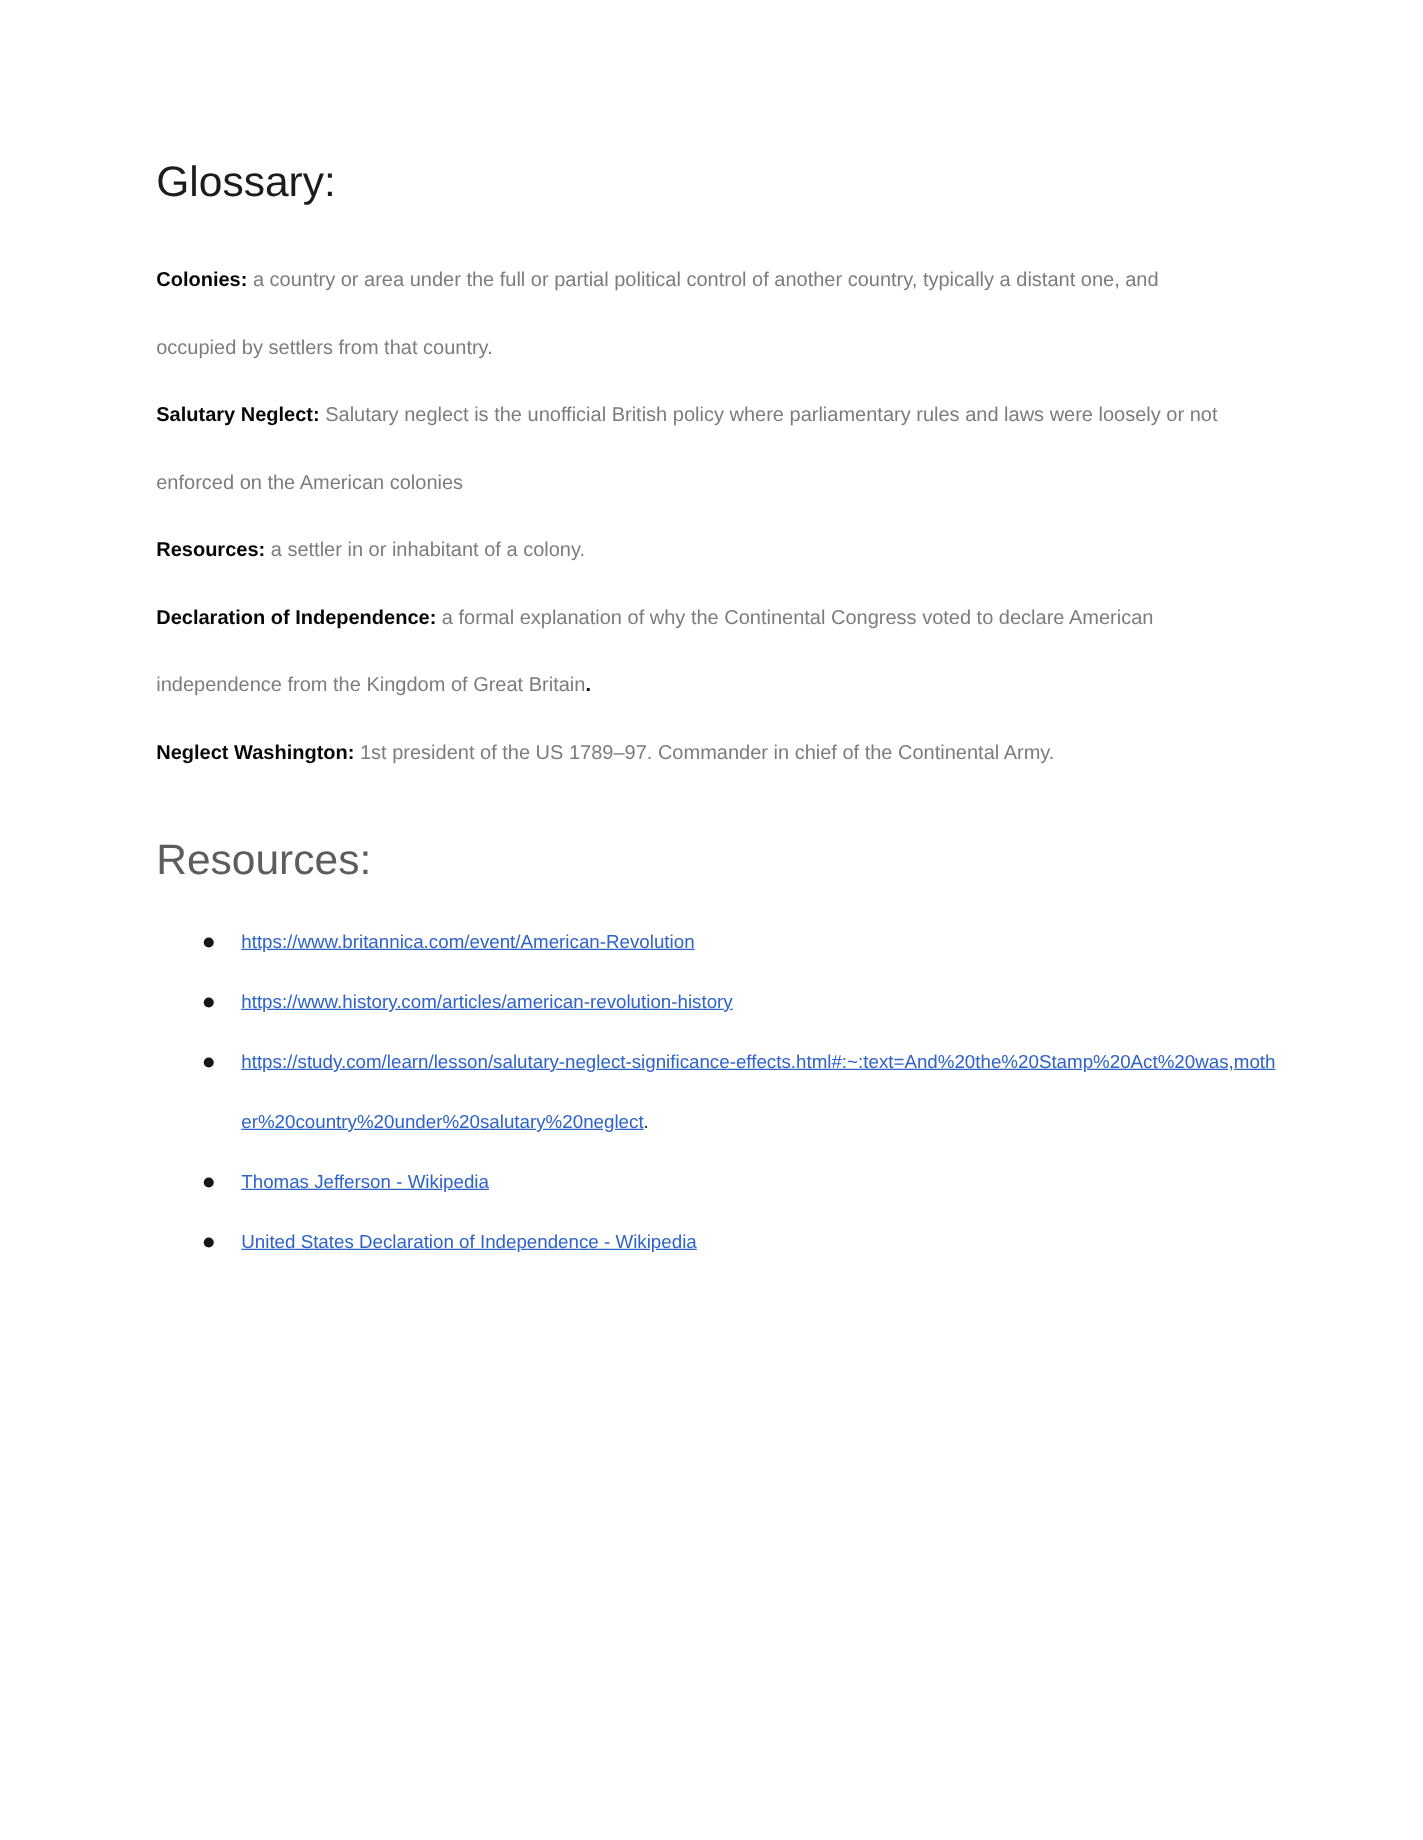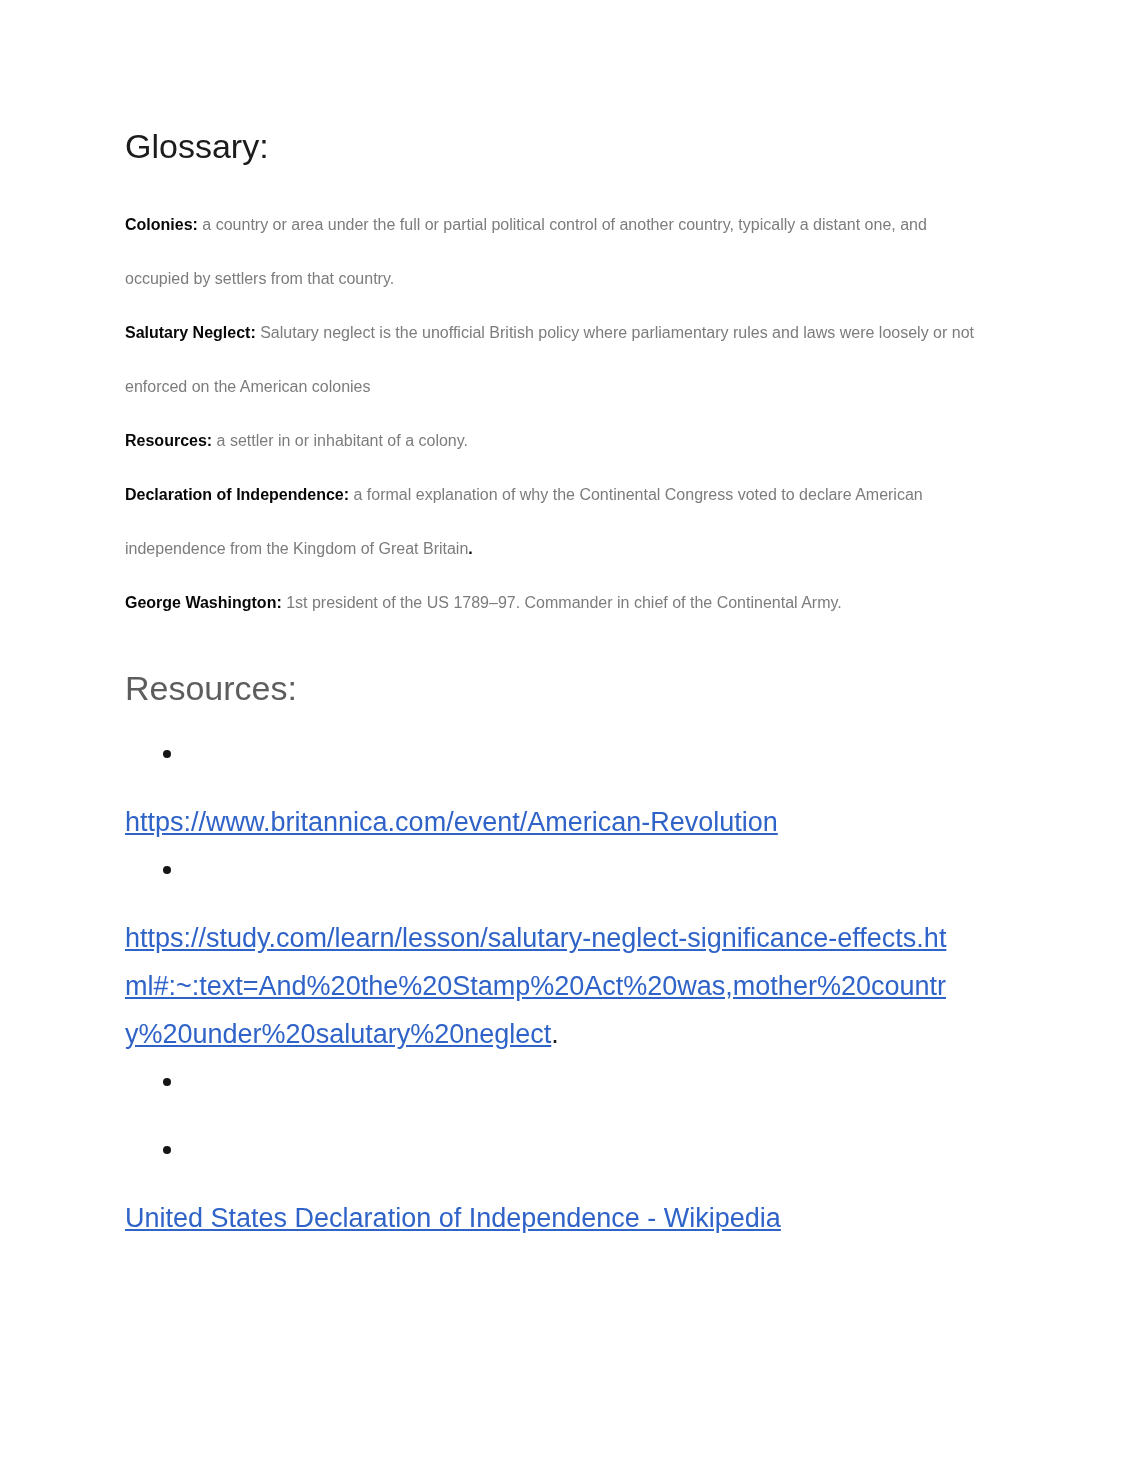--- a/index.html
+++ b/index.html
@@ -42,23 +42,22 @@
     line-height: 44px;
     font-weight: 400;
     color: #5d5d5d;
   }
   .resource-list {
     margin: 20px 0 0 125px;
   }
   .resource-item {
     display: flex;
     align-items: flex-start;
-    font-size: 27px;
+    font-size: 15px;
     line-height: 48px;
-    flex-direction: column;
   }
   .bullet-cell {
     flex: 0 0 68px;
     width: 68px;
   }
   .bullet-dot {
     display: block;
     width: 8px;
     height: 8px;
     border-radius: 50%;
@@ -84,42 +83,49 @@
 
 <div class="page">
 
   <h1 class="glossary-heading">Glossary:</h1>
 
   <div class="definitions">
     <p><span class="term">Colonies:</span><span> a country or area under the full or partial political control of another country, typically a distant one, and occupied by settlers from that country.</span><span class="def-suffix"></span></p>
     <p><span class="term">Salutary Neglect:</span><span> Salutary neglect is the unofficial British policy where parliamentary rules and laws were loosely or not enforced on the American colonies</span><span class="def-suffix"></span></p>
     <p><span class="term">Resources:</span><span> a settler in or inhabitant of a colony.</span><span class="def-suffix"></span></p>
     <p><span class="term">Declaration of Independence:</span><span> a formal explanation of why the Continental Congress voted to declare American independence from the Kingdom of Great Britain</span><span class="def-suffix">.</span></p>
-    <p><span class="term">George Washington:</span><span> 1st president of the US 1789–97. Commander in chief of the Continental Army.</span><span class="def-suffix"></span></p>
+    <p><span class="term">Neglect Washington:</span><span> 1st president of the US 1789–97. Commander in chief of the Continental Army.</span><span class="def-suffix"></span></p>
   </div>
 
   <h2 class="resources-heading">Resources:</h2>
 
   <div class="resource-list">
     <div class="resource-item">
       <span class="bullet-cell">
           <span class="bullet-dot"></span>
         </span>
       <span class="resource-text"><a class="resource-link" href="#">https://www.britannica.com/event/American-Revolution</a><span class="resource-suffix"></span></span>
     </div>
     <div class="resource-item">
       <span class="bullet-cell">
           <span class="bullet-dot"></span>
         </span>
+      <span class="resource-text"><a class="resource-link" href="#">https://www.history.com/articles/american-revolution-history</a><span class="resource-suffix"></span></span>
+    </div>
+    <div class="resource-item">
+      <span class="bullet-cell">
+          <span class="bullet-dot"></span>
+        </span>
       <span class="resource-text"><a class="resource-link" href="#">https://study.com/learn/lesson/salutary-neglect-significance-effects.html#:~:text=And%20the%20Stamp%20Act%20was,mother%20country%20under%20salutary%20neglect</a><span class="resource-suffix">.</span></span>
     </div>
     <div class="resource-item">
       <span class="bullet-cell">
           <span class="bullet-dot"></span>
         </span>
+      <span class="resource-text"><a class="resource-link" href="#">Thomas Jefferson - Wikipedia</a><span class="resource-suffix"></span></span>
     </div>
     <div class="resource-item">
       <span class="bullet-cell">
           <span class="bullet-dot"></span>
         </span>
       <span class="resource-text"><a class="resource-link" href="#">United States Declaration of Independence - Wikipedia</a><span class="resource-suffix"></span></span>
     </div>
   </div>
 
 </div>

